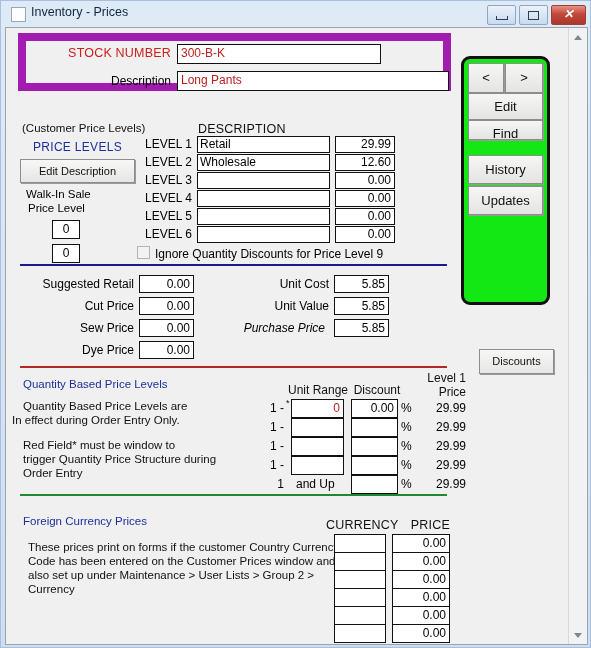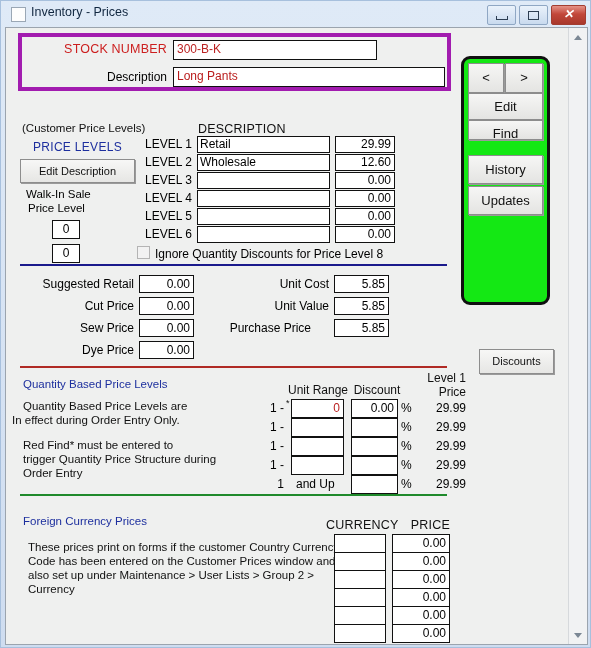--- a/index.html
+++ b/index.html
@@ -41,21 +41,21 @@
        background:#f1f2f3;border-left:1px solid #d6d9dc;box-sizing:border-box;}
   .sb-arrow{position:absolute;left:0;width:19px;height:18px;}
   .sb-arrow.up{top:0;} .sb-arrow.dn{bottom:0;}
   .sb-arrow s{position:absolute;left:5px;top:7px;width:0;height:0;border-left:4px solid transparent;
       border-right:4px solid transparent;}
   .sb-arrow.up s{border-bottom:5px solid #7b8794;}
   .sb-arrow.dn s{border-top:5px solid #7b8794;}
   .sb-thumb{position:absolute;left:1px;top:18px;width:17px;height:0px;background:#cdd2d7;}
   
   .hdrbox{position:absolute;left:12px;top:5px;width:433px;height:58px;
-     border:4px solid #a21caf;background:#eff0ef;box-sizing:border-box;}
+     border:8px solid #a21caf;background:#eff0ef;box-sizing:border-box;}
   .lbl-stock{position:absolute;right:0;top:6px;color:#cc1e1e;font-size:12.5px;
      letter-spacing:.2px;white-space:nowrap;}
   .fld{border:1px solid #111;background:#fff;box-sizing:border-box;
      font-size:12px;color:#111;padding:1px 3px;}
   .inp-stock{position:absolute;left:151px;top:3px;width:204px;height:20px;color:#bb2222;}
   .lbl-desc{position:absolute;left:55px;top:33px;width:90px;text-align:right;font-size:12px;}
   .inp-desc{position:absolute;left:151px;top:30px;width:272px;height:20px;color:#b91c1c;}
   
   .cust-lbl{position:absolute;left:16px;top:94px;font-size:11.5px;color:#111;}
   .pl-lbl{position:absolute;left:27px;top:112px;font-size:12px;color:#1d2f9e;letter-spacing:.3px;}
@@ -167,47 +167,47 @@
 
       <div class="lvl-lbl" style="top:181px;">LEVEL 5</div>
       <div class="lvl-d" style="top:180px;"></div>
       <div class="lvl-p" style="top:180px;">0.00</div>
 
       <div class="lvl-lbl" style="top:199px;">LEVEL 6</div>
       <div class="lvl-d" style="top:198px;"></div>
       <div class="lvl-p" style="top:198px;">0.00</div>
 
       <div class="cb-row">
-        <span class="cbx"></span><span>Ignore Quantity Discounts for Price Level 8</span>
+        <span class="cbx"></span><span>Ignore Quantity Discounts for Price Level 9</span>
       </div>
 
       <div class="rule" style="top:236px;background:#1a1a8c;"></div>
 
       <div class="c-lbl" style="left:30px;top:249px;width:98px;">Suggested Retail</div>
       <div class="c-f" style="left:133px;top:247px;">0.00</div>
       <div class="c-lbl" style="left:30px;top:271px;width:98px;">Cut Price</div>
       <div class="c-f" style="left:133px;top:269px;">0.00</div>
       <div class="c-lbl" style="left:30px;top:293px;width:98px;">Sew Price</div>
       <div class="c-f" style="left:133px;top:291px;">0.00</div>
       <div class="c-lbl" style="left:30px;top:315px;width:98px;">Dye Price</div>
       <div class="c-f" style="left:133px;top:313px;">0.00</div>
 
       <div class="c-lbl" style="left:218px;top:249px;width:105px;">Unit Cost</div>
       <div class="c-f" style="left:328px;top:247px;">5.85</div>
       <div class="c-lbl" style="left:218px;top:271px;width:105px;">Unit Value</div>
       <div class="c-f" style="left:328px;top:269px;">5.85</div>
-      <div class="c-lbl" style="left:200px;top:293px;width:105px;">Purchase Price</div>
+      <div class="c-lbl" style="left:214px;top:293px;width:105px;font-style:italic;">Purchase Price</div>
       <div class="c-f" style="left:328px;top:291px;">5.85</div>
 
       <div class="rule" style="top:338px;background:#b02a24;"></div>
 
       <div class="sec-title" style="left:17px;top:350px;">Quantity Based Price Levels</div>
       <div class="sec-txt" style="left:17px;top:371px;">Quantity Based Price Levels are</div>
       <div class="sec-txt" style="left:6px;top:385px;">In effect during Order Entry Only.</div>
-      <div class="sec-txt" style="left:17px;top:410px;">Red Find* must be entered to</div>
+      <div class="sec-txt" style="left:17px;top:410px;">Red Field* must be window to</div>
       <div class="sec-txt" style="left:17px;top:424px;">trigger Quantity Price Structure during</div>
       <div class="sec-txt" style="left:17px;top:438px;">Order Entry</div>
 
       <div class="qh" style="left:279px;top:355px;width:66px;">Unit Range</div>
       <div class="qh" style="left:345px;top:355px;width:52px;">Discount</div>
       <div class="qh" style="left:400px;top:343px;width:60px;text-align:right;">Level 1</div>
       <div class="qh" style="left:400px;top:357px;width:60px;text-align:right;">Price</div>
 
       <div class="q-pref" style="left:248px;top:373px;">1 -</div>
       <div class="q-star" style="left:280px;top:370px;">*</div>

